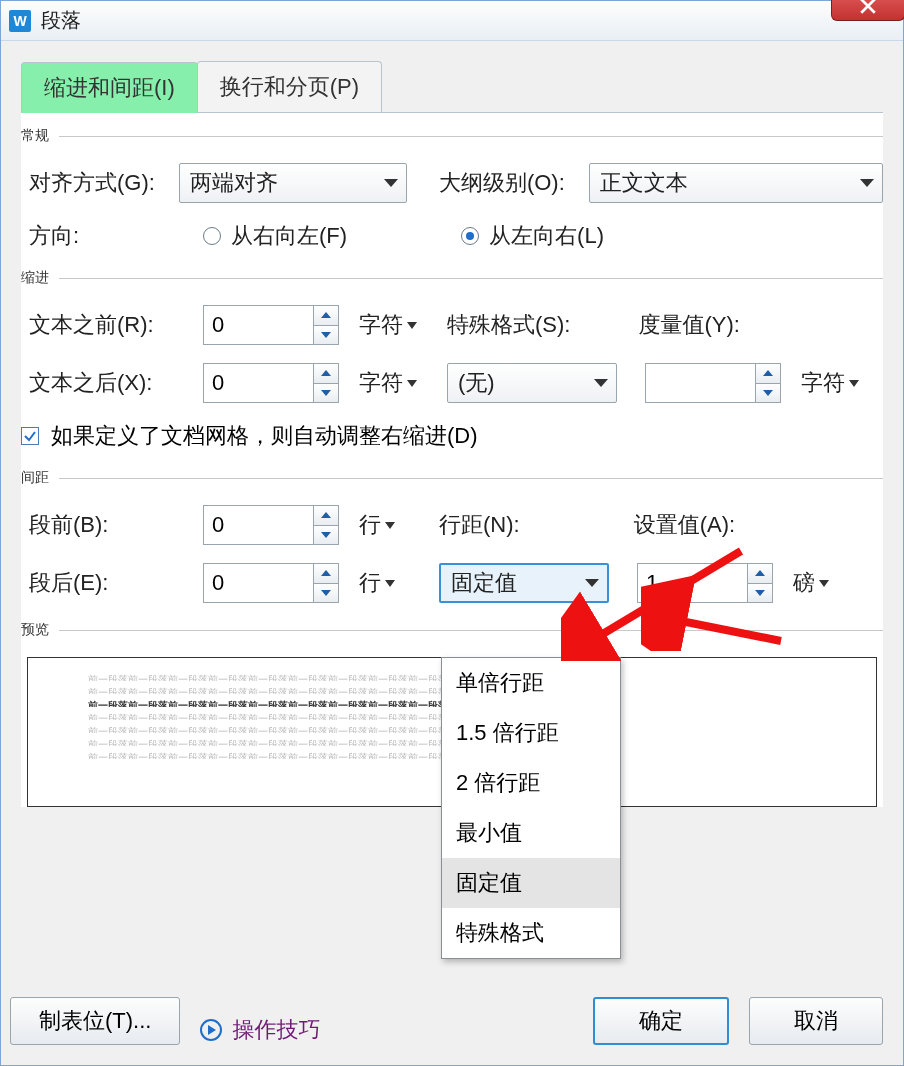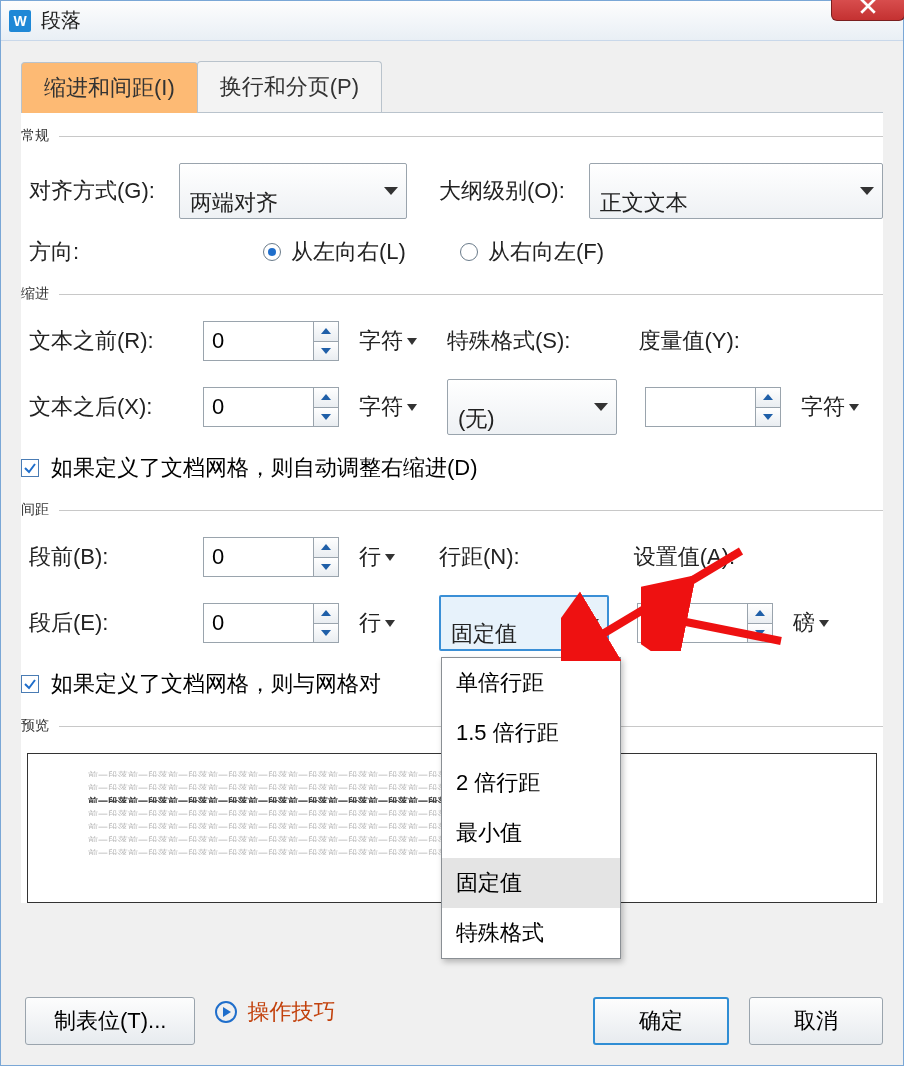--- a/index.html
+++ b/index.html
@@ -6,28 +6,28 @@
   body{margin:0;background:#fff;}
   .window{width:904px;height:1066px;border:1px solid #7aa7d6;background:#f0f0f0;position:relative;}
   .titlebar{height:40px;background:linear-gradient(#fdfdfd,#e9eff5);border-bottom:1px solid #c9d8ea;display:flex;align-items:center;padding:0 8px;position:relative;}
   .app-icon{width:22px;height:22px;background:#1f88d6;color:#fff;font-size:14px;font-weight:bold;display:flex;align-items:center;justify-content:center;border-radius:2px;margin-right:10px;}
   .titlebar-text{font-size:20px;color:#222;}
   .close-btn{position:absolute;right:-2px;top:-10px;width:74px;height:30px;background:linear-gradient(#e05a5a,#c43131);border:1px solid #7a1f1f;border-top:0;border-radius:0 0 6px 6px;display:flex;align-items:center;justify-content:center;color:#fff;}
   .close-btn svg{width:18px;height:18px;}
   .body{padding:20px 20px 0 20px;}
   .tabs{display:flex;border-bottom:1px solid #b9c3cc;}
   .tab{padding:10px 22px;font-size:22px;color:#333;border:1px solid #b9c3cc;border-bottom:none;background:#f3f3f3;border-radius:4px 4px 0 0;margin-right:-1px;cursor:pointer;}
-  .tab.active{background:#fdba74;position:relative;top:1px;}
+  .tab.active{background:#86efac;position:relative;top:1px;}
   .panel{background:#fff;border:1px solid #b9c3cc;border-top:none;padding:18px 18px 8px 18px;}
   .group{margin:0 0 18px 0;}
   .legend{font-size:14px;color:#333;display:flex;align-items:center;margin:8px 0 18px 0;}
   .legend-line{flex:1;height:1px;background:#c8c8c8;margin-left:10px;}
   .row{display:flex;align-items:center;margin:0 0 18px 0;font-size:22px;color:#222;gap:14px;}
   .lbl{margin:0 10px 0 8px;white-space:nowrap;}
-  .select{position:relative;height:56px;border:1px solid #9aa4ad;background:linear-gradient(#fff,#eef1f4);border-radius:2px;display:flex;align-items:flex-end;padding:0 30px 0 10px;font-size:22px;cursor:pointer;}
+  .select{position:relative;height:40px;border:1px solid #9aa4ad;background:linear-gradient(#fff,#eef1f4);border-radius:2px;display:flex;align-items:center;padding:0 30px 0 10px;font-size:22px;cursor:pointer;}
   .select .arrow{position:absolute;right:8px;top:50%;transform:translateY(-50%);border-left:7px solid transparent;border-right:7px solid transparent;border-top:8px solid #333;}
   .select.open{border:2px solid #3a8fd6;background:#e7f2fb;}
   .spin{display:flex;align-items:center;height:40px;}
   .spin input{width:110px;height:40px;border:1px solid #9aa4ad;border-right:none;padding:0 8px;font-size:22px;outline:none;}
   .spin-btns{display:flex;flex-direction:column;border:1px solid #9aa4ad;height:40px;width:26px;}
   .spin-btns div{flex:1;display:flex;align-items:center;justify-content:center;background:linear-gradient(#fff,#e9edf1);cursor:pointer;}
   .spin-btns div:first-child{border-bottom:1px solid #9aa4ad;}
   .tri-up{border-left:5px solid transparent;border-right:5px solid transparent;border-bottom:6px solid #1f5fa8;}
   .tri-dn{border-left:5px solid transparent;border-right:5px solid transparent;border-top:6px solid #1f5fa8;}
   .unit{display:flex;align-items:center;margin-left:6px;font-size:22px;cursor:pointer;}
@@ -36,24 +36,24 @@
   .radio .circ{width:18px;height:18px;border:1px solid #6a7b8a;border-radius:50%;margin-right:10px;display:flex;align-items:center;justify-content:center;background:#fff;}
   .radio.checked .circ::after{content:"";width:8px;height:8px;background:#1f6ecb;border-radius:50%;}
   .check{display:flex;align-items:center;font-size:22px;cursor:pointer;}
   .check .box{width:18px;height:18px;border:1px solid #4a7cb4;background:#fff;margin-right:12px;display:flex;align-items:center;justify-content:center;}
   .check .box svg{width:14px;height:14px;}
   .preview-box{border:1px solid #333;height:150px;margin:6px 6px 14px 6px;padding:10px 60px;overflow:hidden;position:relative;background:#fff;}
   .preview-box .pl{height:8px;margin:5px 0;color:#b8b8b8;font-size:10px;white-space:nowrap;overflow:hidden;}
   .dropdown{position:absolute;left:440px;top:656px;width:180px;background:#fff;border:1px solid #8a8f94;box-shadow:2px 3px 6px rgba(0,0,0,.25);z-index:50;}
   .dropdown .opt{padding:10px 14px;font-size:22px;cursor:pointer;}
   .dropdown .opt.sel{background:#e4e4e4;}
-  .footer{position:absolute;bottom:20px;left:24px;right:20px;display:flex;align-items:flex-start;}
+  .footer{position:absolute;bottom:20px;left:9px;right:20px;display:flex;align-items:flex-end;}
   .btn{height:48px;padding:0 28px;border:1px solid #9aa4ad;background:linear-gradient(#fdfdfd,#e7ebef);border-radius:3px;font-size:22px;cursor:pointer;display:flex;align-items:center;}
   .btn.primary{border:2px solid #2f8dd4;}
-  .tips{display:flex;align-items:center;color:#c2410c;font-size:22px;margin-left:20px;cursor:pointer;}
+  .tips{display:flex;align-items:center;color:#701a75;font-size:22px;margin-left:20px;cursor:pointer;}
   .tips .ico{width:22px;height:22px;border:2px solid #1f6ecb;border-radius:50%;display:flex;align-items:center;justify-content:center;margin-right:10px;}
   .tips .ico .pl-tri{border-top:5px solid transparent;border-bottom:5px solid transparent;border-left:8px solid #1f6ecb;margin-left:2px;}
   .arrow-annot{position:absolute;z-index:60;pointer-events:none;}
 </style>
 </head>
 <body>
 
 <div class="window">
 
   <div class="titlebar">
@@ -89,27 +89,27 @@
           </div>
           <span class="lbl" style="margin-left:18px">大纲级别(O):</span>
           <div class="select" style="flex:1">
             <span>正文文本</span>
               <span class="arrow"></span>
           </div>
         </div>
 
         <div class="row">
           <span class="lbl" style="width:150px">方向:</span>
+          <label class="radio">
+            <span class="circ"></span>
+            <span>从右向左(F)</span>
+          </label>
           <label class="radio checked" style="margin-left:60px">
             <span class="circ"></span>
             <span>从左向右(L)</span>
-          </label>
-          <label class="radio">
-            <span class="circ"></span>
-            <span>从右向左(F)</span>
           </label>
         </div>
       </div>
 
       <div class="group">
         <div class="legend">
           <span>缩进</span>
             <div class="legend-line"></div>
         </div>
 
@@ -244,28 +244,20 @@
                   <span class="tri-dn"></span>
                 </div>
               </div>
           </div>
           <span class="unit">
               <span>磅</span>
               <span class="arrow-s"></span>
             </span>
         </div>
 
-        <label class="check">
-          <span class="box">
-              <svg viewBox="0 0 14 14">
-                <path d="M2 7 L6 11 L12 3" stroke="#1f6ecb" stroke-width="2" fill="none"></path>
-              </svg>
-            </span>
-          <span>如果定义了文档网格，则与网格对</span>
-        </label>
       </div>
 
       <div class="group" style="margin-bottom:6px;">
         <div class="legend">
           <span>预览</span>
             <div class="legend-line"></div>
         </div>
         <div class="preview-box">
           <div class="pl">前一段落前一段落前一段落前一段落前一段落前一段落前一段落前一段落前一段落前一段落</div>
           <div class="pl">前一段落前一段落前一段落前一段落前一段落前一段落前一段落前一段落前一段落前一段落</div>

